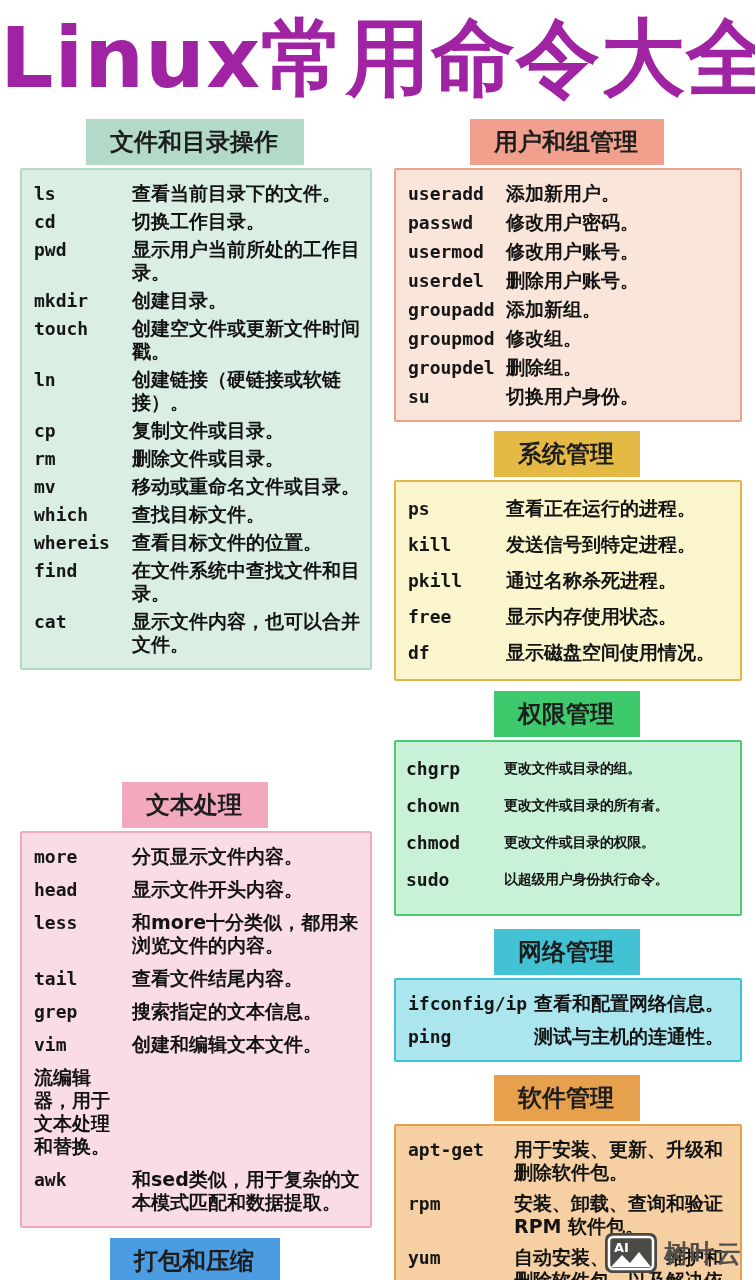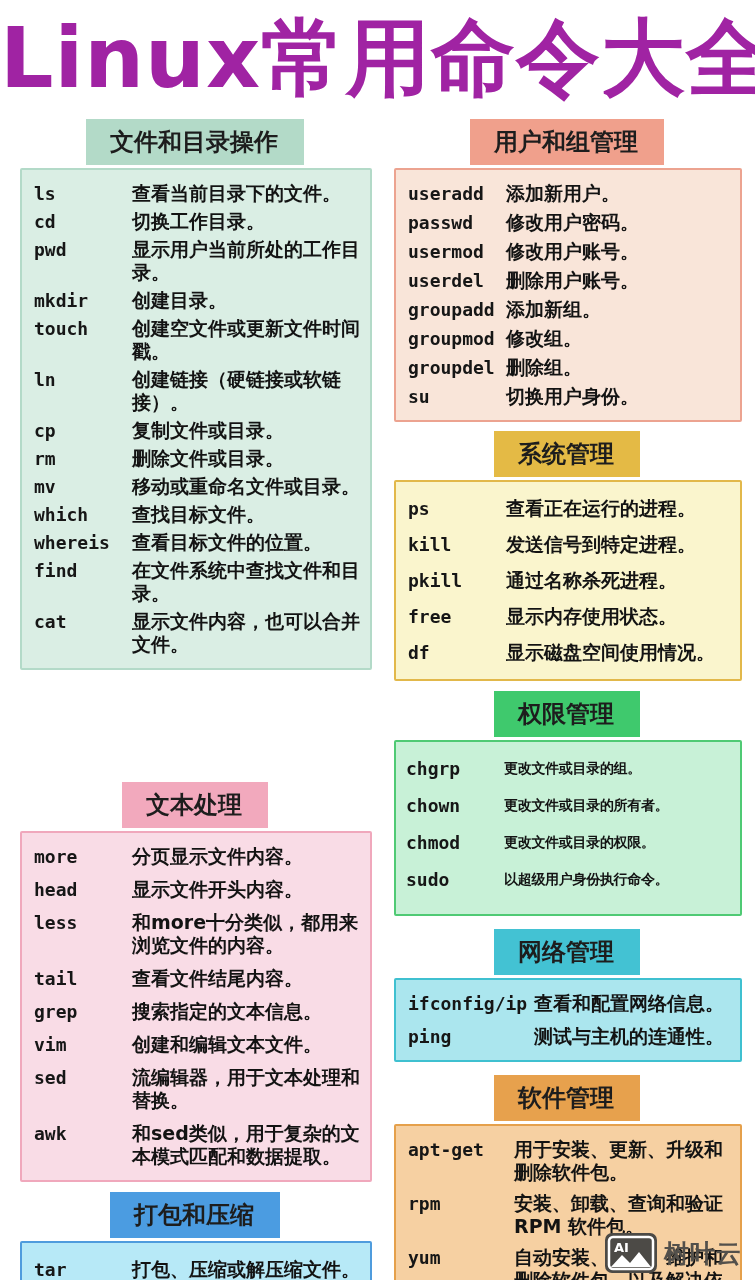--- a/index.html
+++ b/index.html
@@ -181,21 +181,20 @@
           </div>
           <div class="row">
             <span class="cmd">grep</span>
             <span class="desc">搜索指定的文本信息。</span>
           </div>
           <div class="row">
             <span class="cmd">vim</span>
             <span class="desc">创建和编辑文本文件。</span>
           </div>
           <div class="row">
-            <span class="cmd">sed</span>
             <span class="desc">流编辑器，用于文本处理和替换。</span>
           </div>
           <div class="row">
             <span class="cmd">awk</span>
             <span class="desc">和sed类似，用于复杂的文本模式匹配和数据提取。</span>
           </div>
         </div>
       </section>
       <section class="section sec-archive">
         <div class="tab" style="background: rgb(75, 156, 225);">打包和压缩</div>

